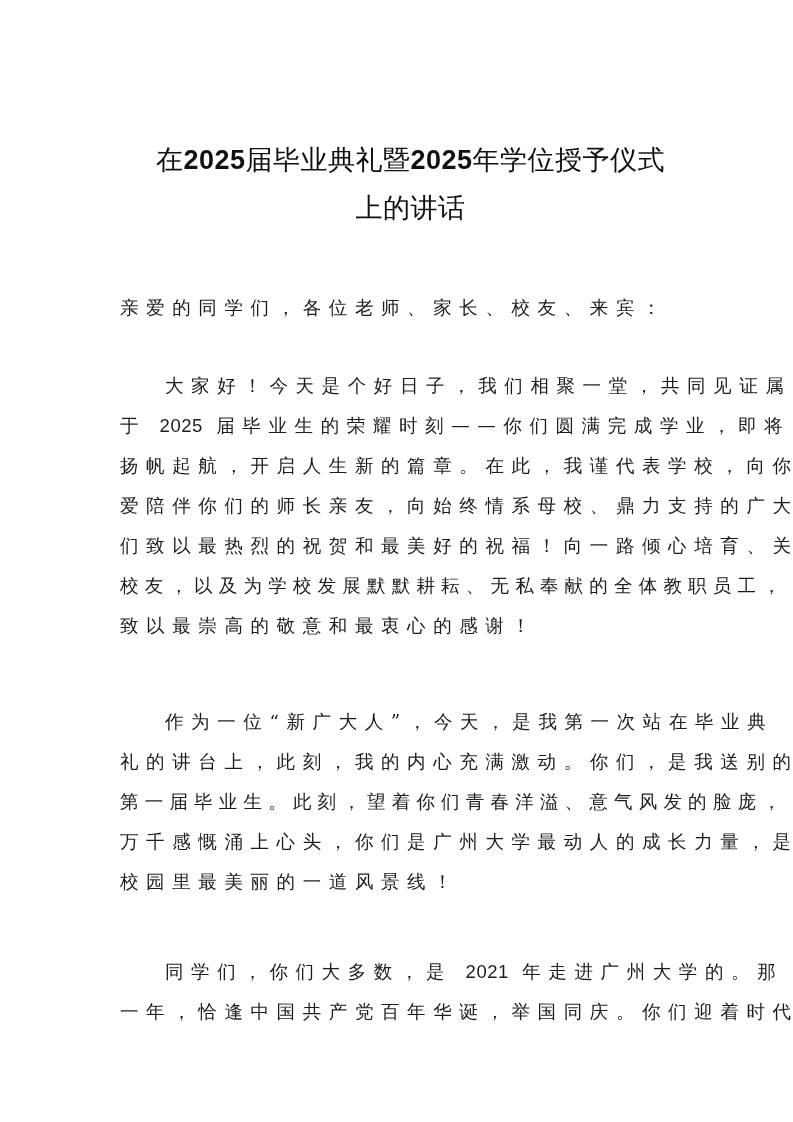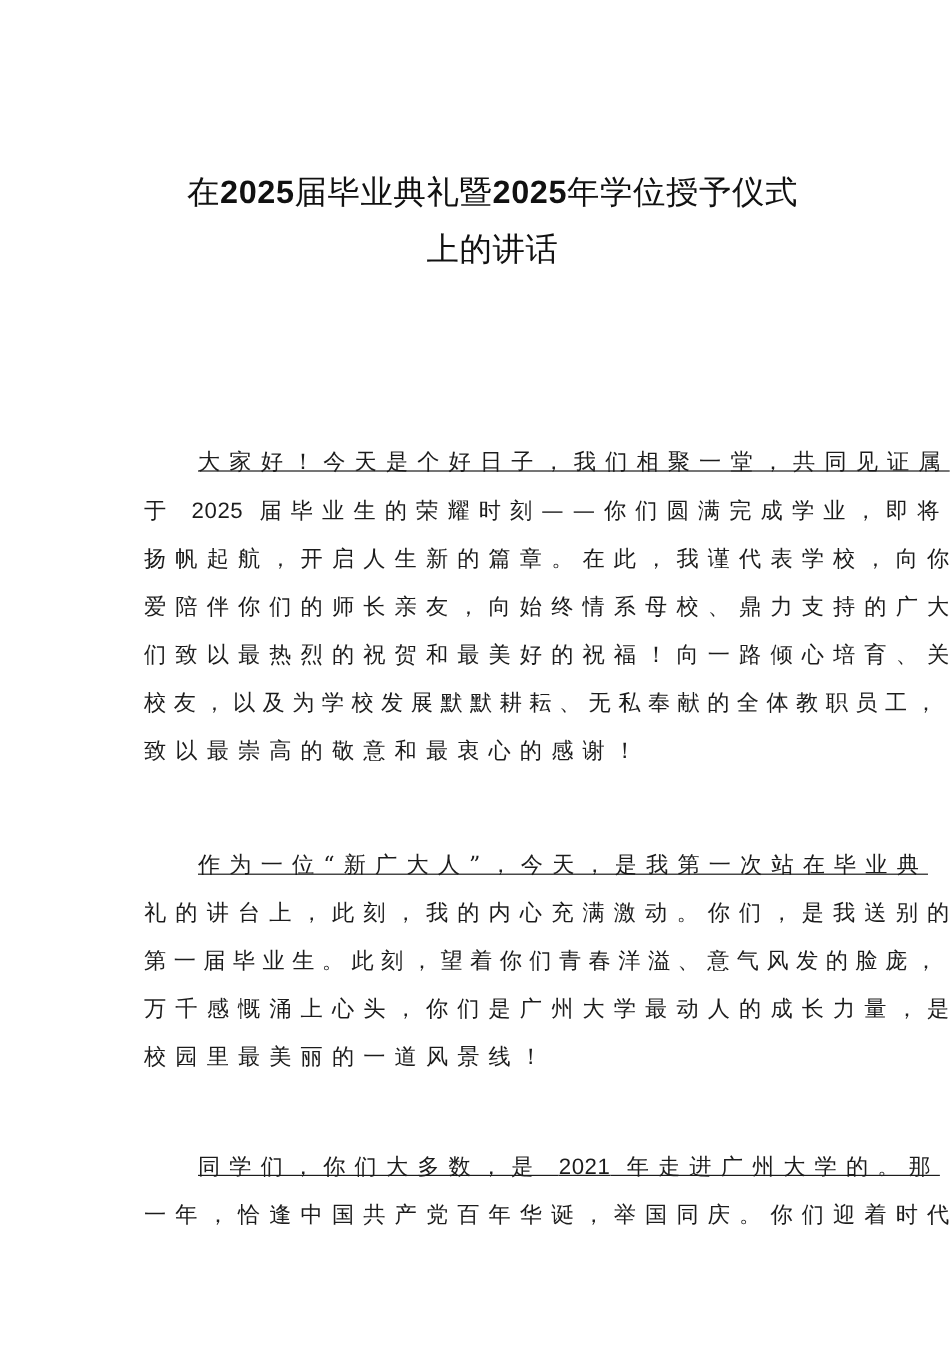--- a/index.html
+++ b/index.html
@@ -47,40 +47,43 @@
       font-size: 18.5px;
       line-height: 40px;
       letter-spacing: 7.6px;
       margin: 0;
       color: #1c1c1c;
     }
     .line {
       display: block;
       white-space: nowrap;
     }
-    .indent { padding-left: 45px; text-decoration: underline; }
+    .indent { padding-left: 45px; }
     .num {
       font-family: "Liberation Sans", "DejaVu Sans", sans-serif;
       letter-spacing: 0.5px;
     }
     #salutation { top: 288px; }
     #p1 { top: 366px; }
     #p2 { top: 702px; }
     #p3 { top: 952px; }
   </style>
 </head>
 <body>
 
 <div class="page">
 
   <h1 class="title">
     <span class="line"><span>在</span><span class="num">2025</span><span>届毕业典礼暨</span><span class="num">2025</span><span>年学位授予仪式</span></span>
     <span class="line">上的讲话</span>
   </h1>
 
+  <p class="body-text" id="salutation">
+    <span class="line">亲爱的同学们，各位老师、家长、校友、来宾：</span>
+  </p>
 
   <p class="body-text" id="p1">
     <span class="line indent">大家好！今天是个好日子，我们相聚一堂，共同见证属</span>
     <span class="line"><span>于 </span><span class="num">2025</span><span> 届毕业生的荣耀时刻——你们圆满完成学业，即将</span></span>
     <span class="line">扬帆起航，开启人生新的篇章。在此，我谨代表学校，向你</span>
     <span class="line">爱陪伴你们的师长亲友，向始终情系母校、鼎力支持的广大</span>
     <span class="line">们致以最热烈的祝贺和最美好的祝福！向一路倾心培育、关</span>
     <span class="line" style="letter-spacing:6.2px">校友，以及为学校发展默默耕耘、无私奉献的全体教职员工，</span>
     <span class="line">致以最崇高的敬意和最衷心的感谢！</span>
   </p>

